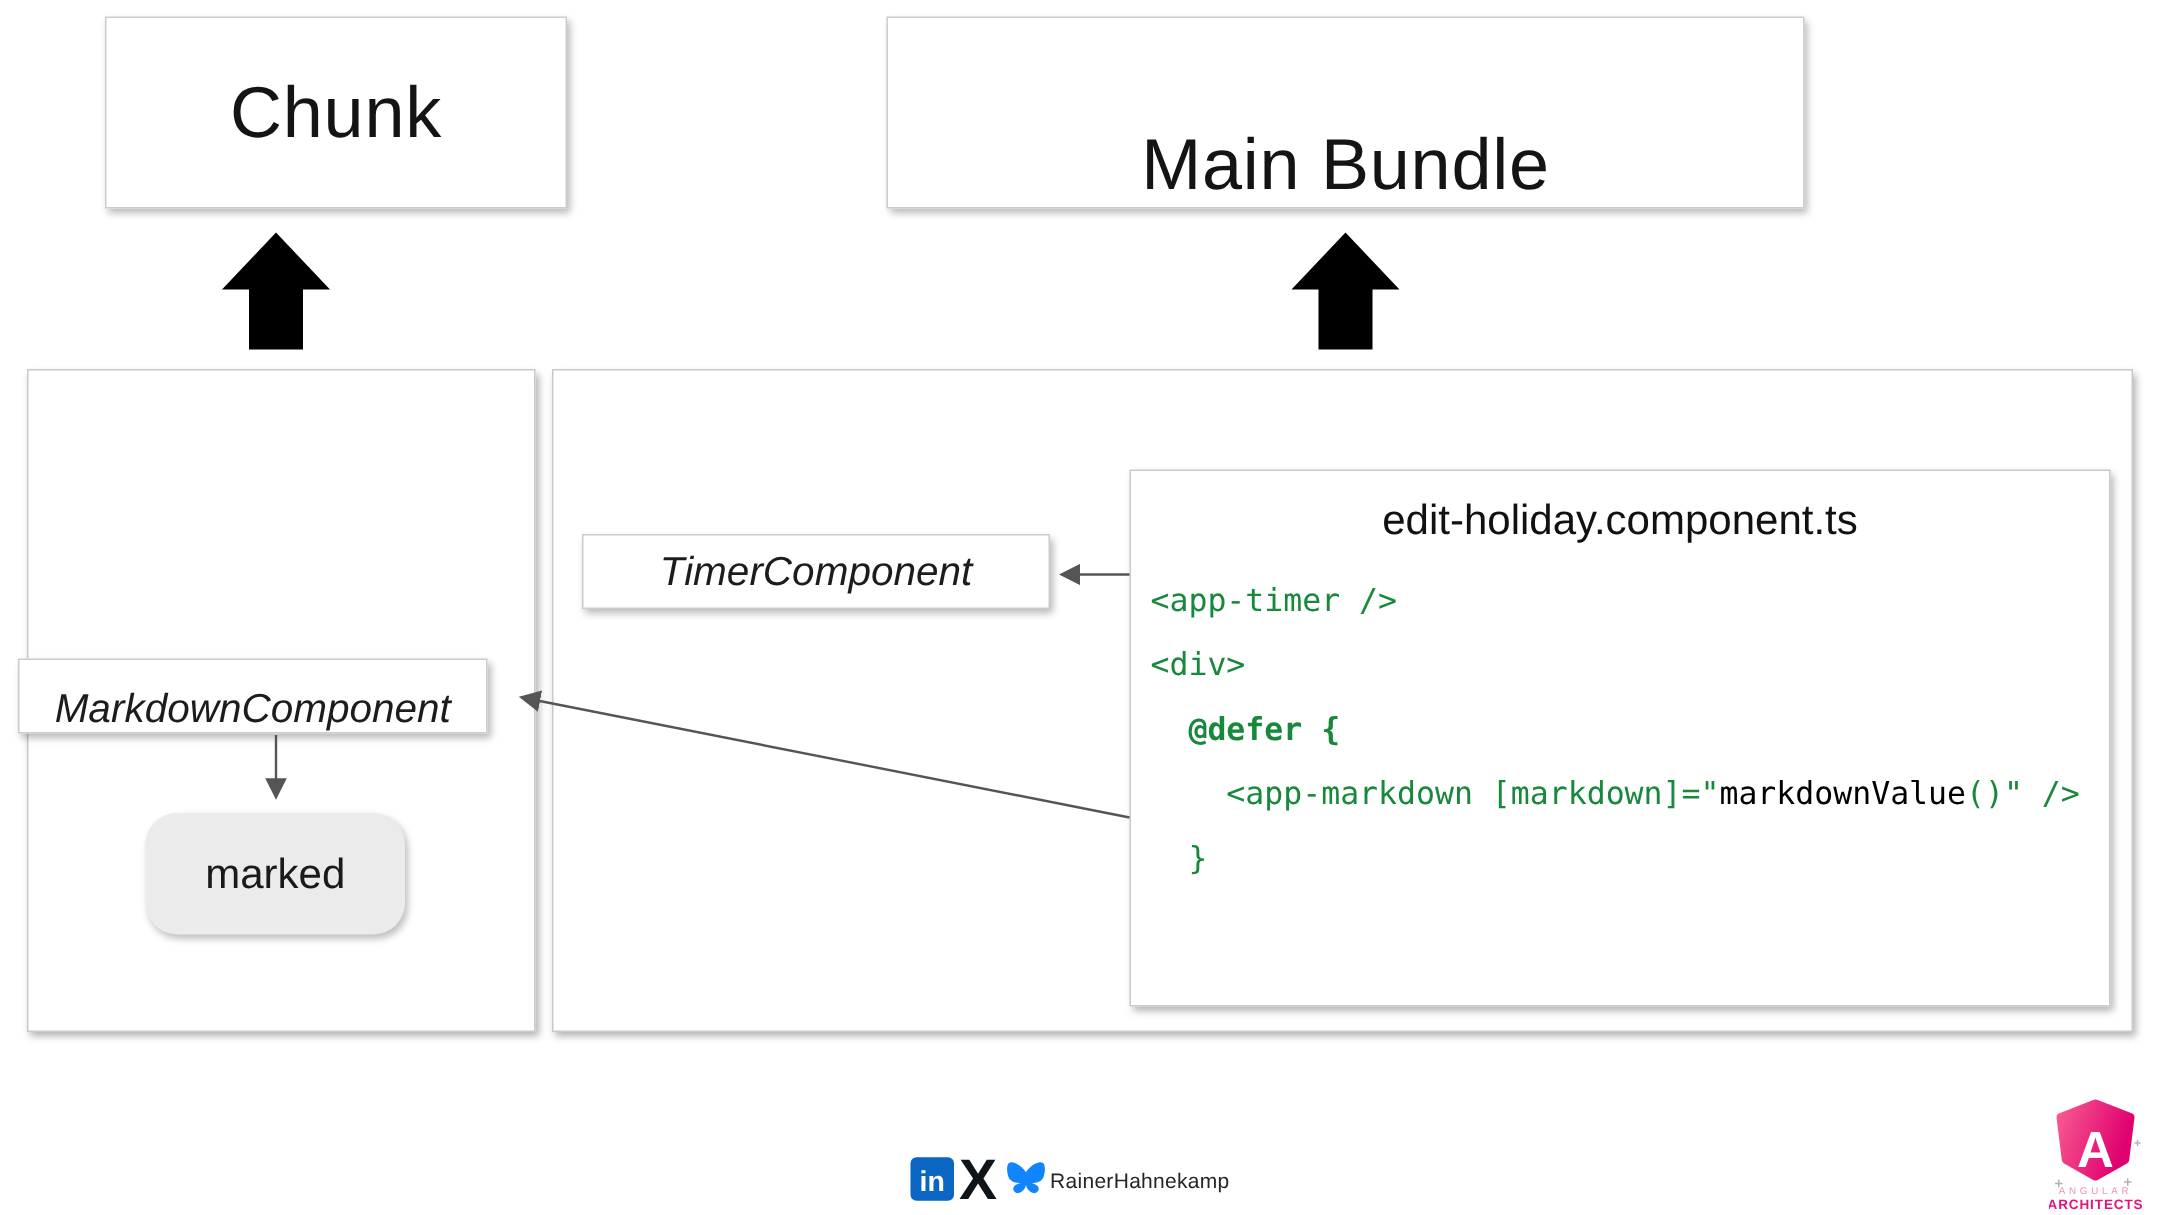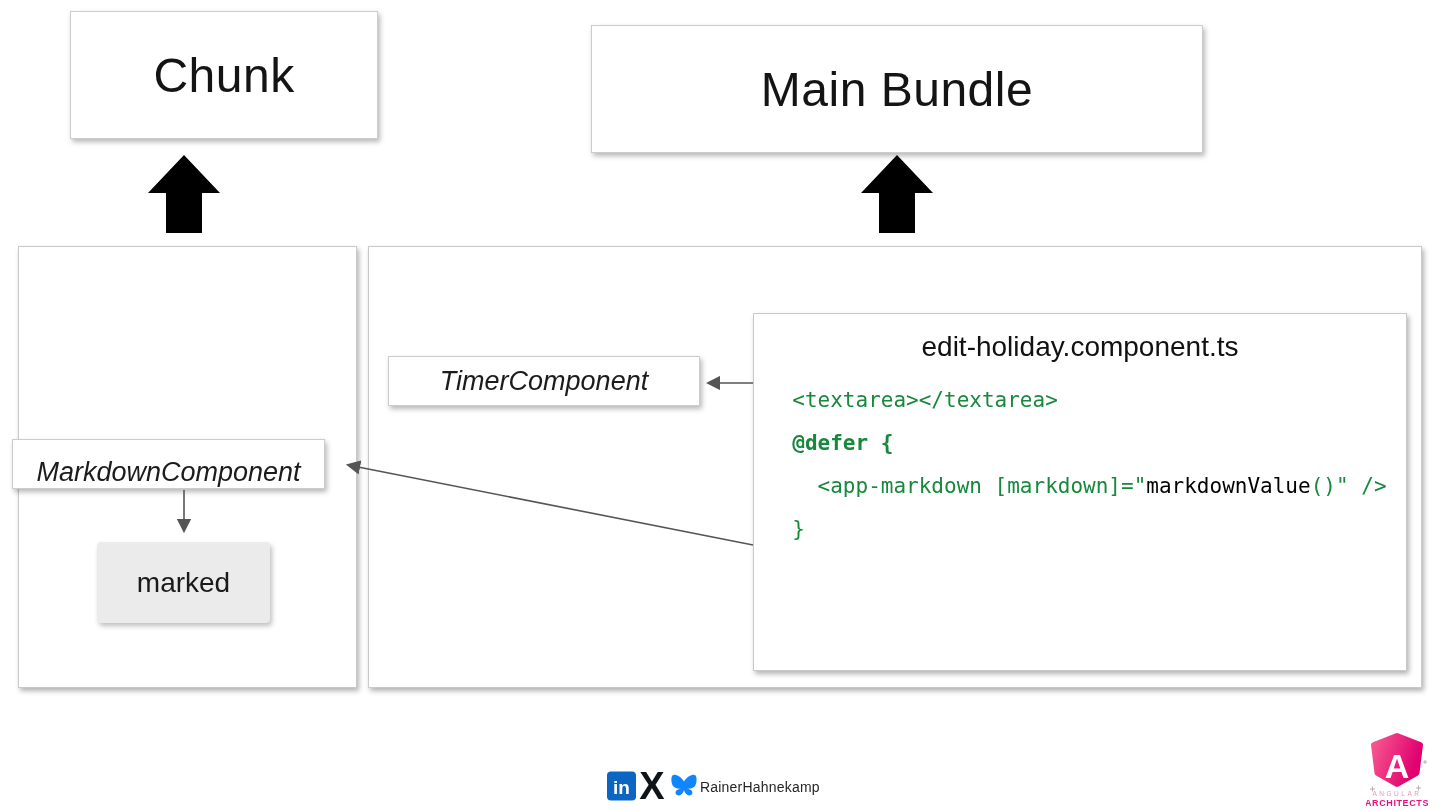--- a/index.html
+++ b/index.html
@@ -17,28 +17,28 @@
   }
   .label-box {
     background:#ffffff;
     border:1px solid #cccccc;
     box-shadow:2px 3px 5px rgba(0,0,0,0.28);
     display:flex; align-items:center; justify-content:center;
   }
   .heading { font-size:48px; letter-spacing:0.5px; color:#141414; }
   .component-label { font-size:27px; color:#1c1c1c;font-style:italic; }
   #chunk-box        { left:30px;  top:11px;  width:308px; height:128px;margin-left:40px; }
-  #main-bundle-box  { left:591px; top:25px;  width:612px; height:128px; }
+  #main-bundle-box  { left:591px; top:11px;  width:612px; height:128px;align-items:flex-end; }
   #left-container   { left:18px;  top:246px; width:339px; height:442px; }
   #right-container  { left:368px; top:246px; width:1054px; height:442px; }
   #timer-box        { left:388px; top:356px; width:312px; height:50px; }
   #markdown-box     { left:12px;  top:439px; width:313px; height:50px;align-items:flex-end; }
   #marked-box {
     left:97px; top:542px; width:173px; height:81px;
-    background:#ebebeb; border:none; border-radius:4px;
+    background:#ebebeb; border:none; border-radius:21px;
     box-shadow:2px 3px 5px rgba(0,0,0,0.25);
     display:flex; align-items:center; justify-content:center;
     font-size:28px;
   }
   #code-box { left:753px; top:313px; width:654px; height:358px; }
   .code-title {
     padding-top:15px; text-align:center;
     font-size:28px; line-height:36px; color:#111111;
   }
   .code {
@@ -77,21 +77,22 @@
 <div class="abs label-box" id="markdown-box">
   <span class="component-label">MarkdownComponent</span>
 </div>
 <div class="abs" id="marked-box">
   <span>marked</span>
 </div>
 
 <div class="abs panel" id="code-box">
   <div class="code-title">edit-holiday.component.ts</div>
   <div class="code">
-    <div class="code-line"><span>  &lt;textarea&gt;&lt;/textarea&gt;</span></div>
+    <div class="code-line"><span>&lt;app-timer /&gt;</span></div>
+    <div class="code-line"><span>&lt;div&gt;</span></div>
     <div class="code-line bold"><span>  @defer {</span></div>
     <div class="code-line"><span>    &lt;app-markdown [markdown]="</span><span class="tok-blue">markdownValue</span><span>()" /&gt;</span></div>
     <div class="code-line"><span>  }</span></div>
   </div>
 </div>
 
 <svg class="abs" id="connector-layer" width="1440" height="810" viewBox="0 0 1440 810" xmlns="http://www.w3.org/2000/svg">
   <defs>
     <marker id="arrowhead" viewBox="0 0 10 10" refX="8.5" refY="5" markerWidth="9" markerHeight="9" orient="auto">
       <path d="M0,0 L10,5 L0,10 Z" fill="#555555"></path>

